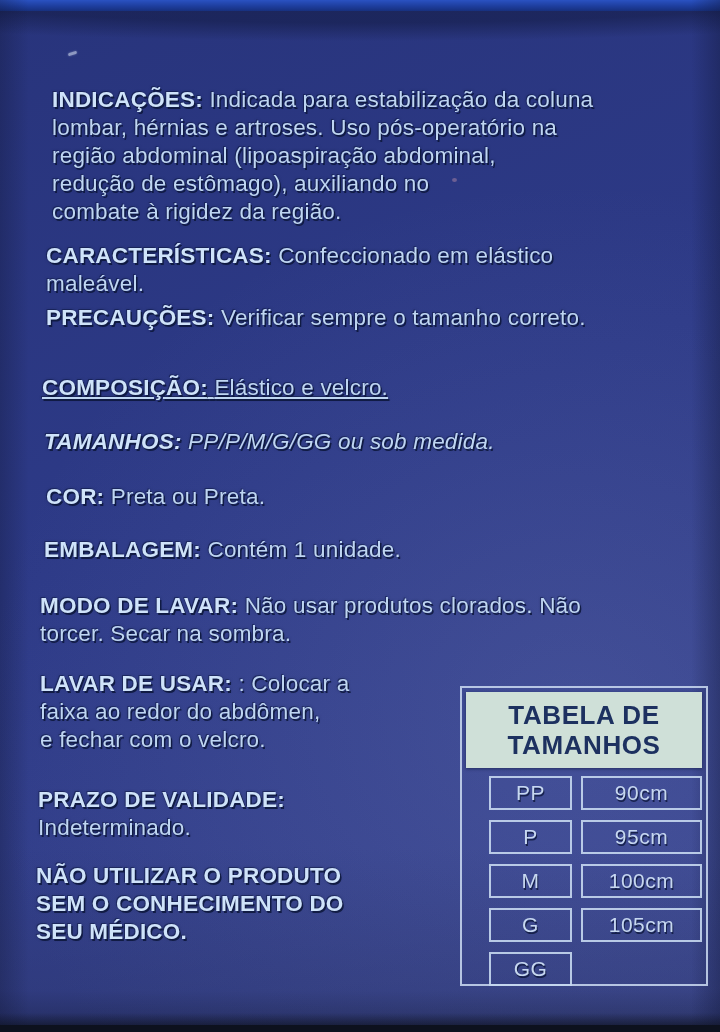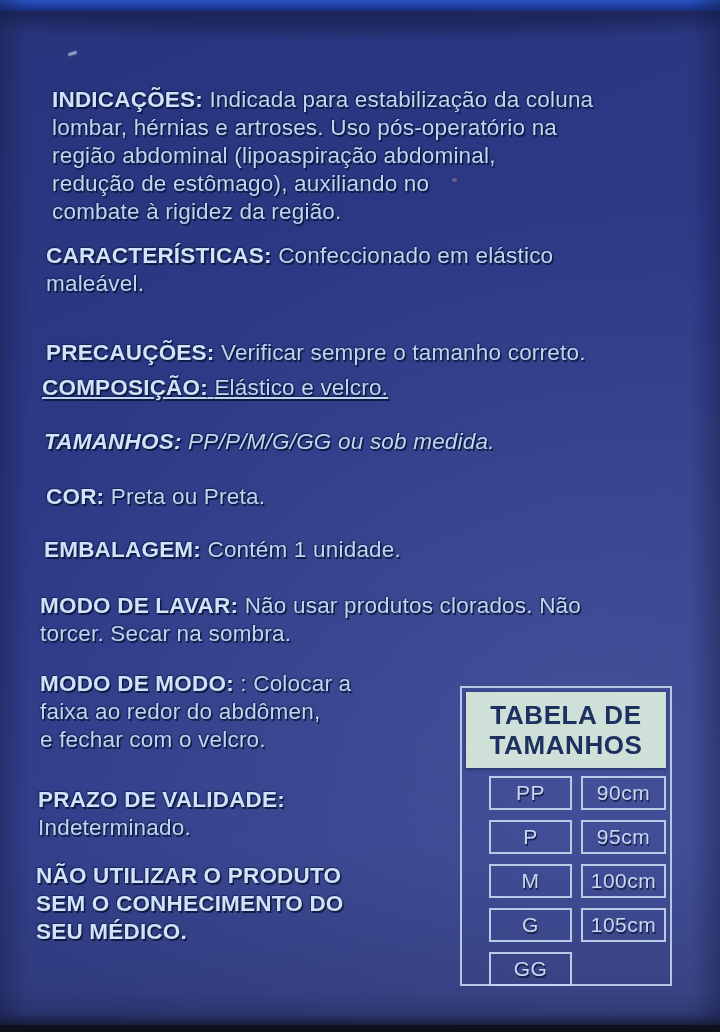--- a/index.html
+++ b/index.html
@@ -57,21 +57,21 @@
     font-weight:bold;
     color:#cfe3fa;
     white-space:pre-line;
   }
   .section .txt{white-space:pre-line;}
   .sec-narrow{width:412px;}
 
   
   .size-table{
     position:absolute;left:460px;top:686px;
-    width:212px;height:300px;
+    width:248px;height:300px;
     border:2px solid rgba(205,220,242,0.85);
     box-sizing:border-box;
     padding:4px;
     filter:blur(0.2px);
   }
   .size-table .hdr{
     height:76px;
     background:#cfe0d8;
     color:#1d3160;
     font-weight:bold;
@@ -121,21 +121,21 @@
 redução de estômago), auxiliando no
 combate à rigidez da região.</span>
     </div>
 
     <div class="section" style="left:46px;top:242px;">
       <span class="lbl">CARACTERÍSTICAS:</span>
       <span class="txt">Confeccionado em elástico
 maleável.</span>
     </div>
 
-    <div class="section" style="left:46px;top:339px;">
+    <div class="section" style="left:46px;top:304px;">
       <span class="lbl">PRECAUÇÕES:</span>
       <span class="txt">Verificar sempre o tamanho correto.</span>
     </div>
 
     <div class="section" style="left:42px;top:374px;text-decoration:underline;">
       <span class="lbl">COMPOSIÇÃO:</span>
       <span class="txt">Elástico e velcro.</span>
     </div>
 
     <div class="section" style="left:44px;top:428px;font-style:italic;">
@@ -153,21 +153,21 @@
       <span class="txt">Contém 1 unidade.</span>
     </div>
 
     <div class="section" style="left:40px;top:592px;">
       <span class="lbl">MODO DE LAVAR:</span>
       <span class="txt">Não usar produtos clorados. Não
 torcer. Secar na sombra.</span>
     </div>
 
     <div class="section sec-narrow" style="left:40px;top:670px;">
-      <span class="lbl">MODO DE MODO:</span>
+      <span class="lbl">LAVAR DE USAR:</span>
       <span class="txt">: Colocar a
 faixa ao redor do abdômen,
 e fechar com o velcro.</span>
     </div>
 
     <div class="section sec-narrow" style="left:38px;top:786px;">
       <span class="lbl">PRAZO DE VALIDADE:</span>
       <span class="txt">
 Indeterminado.</span>
     </div>

